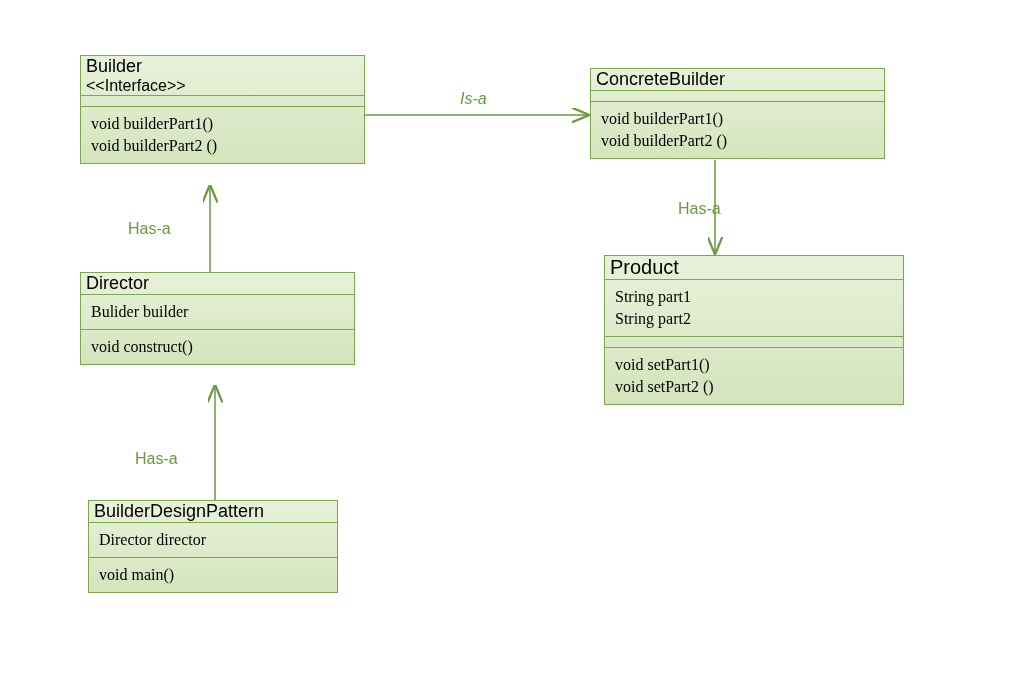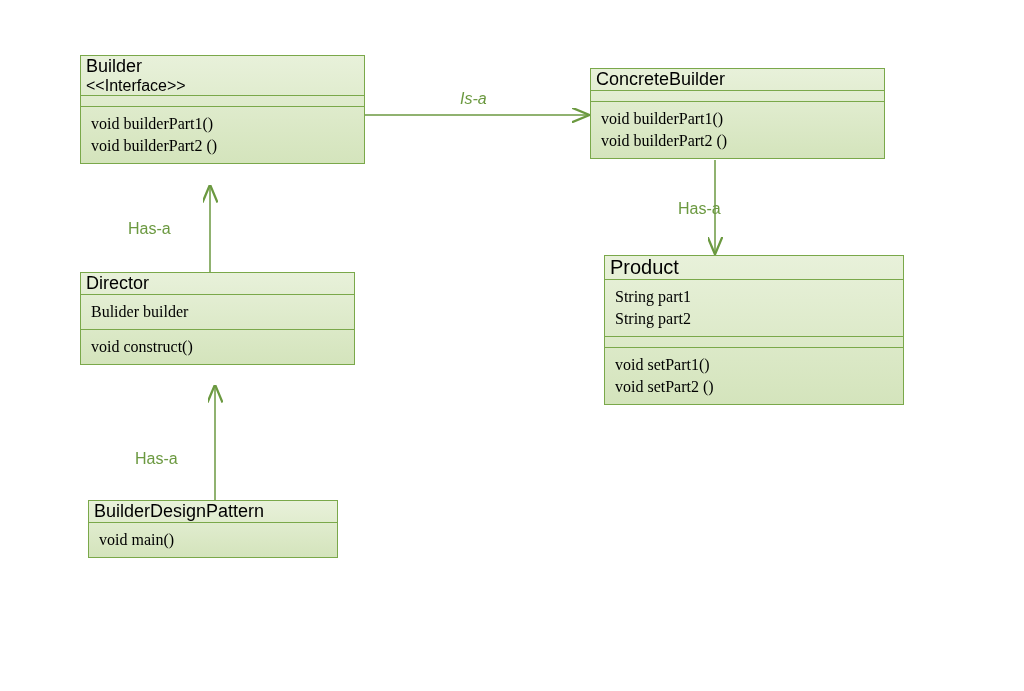--- a/index.html
+++ b/index.html
@@ -101,20 +101,23 @@
     <div class="class-section">
       <div class="line">void construct()</div>
     </div>
   </div>
 
   <div class="class-box" style="left:88px; top:500px; width:250px;">
     <div class="class-title">
       <span>BuilderDesignPattern</span>
     </div>
     <div class="class-section">
+      <div class="line">Director  director</div>
+    </div>
+    <div class="class-section">
       <div class="line">void main()</div>
     </div>
   </div>
 
   <div class="class-box" style="left:560px; top:255px; width:300px;margin-left:44px;">
     <div class="class-title" style="font-size:20px; font-weight:normal;">
       <span>Product</span>
     </div>
     <div class="class-section">
       <div class="line">String part1</div>

